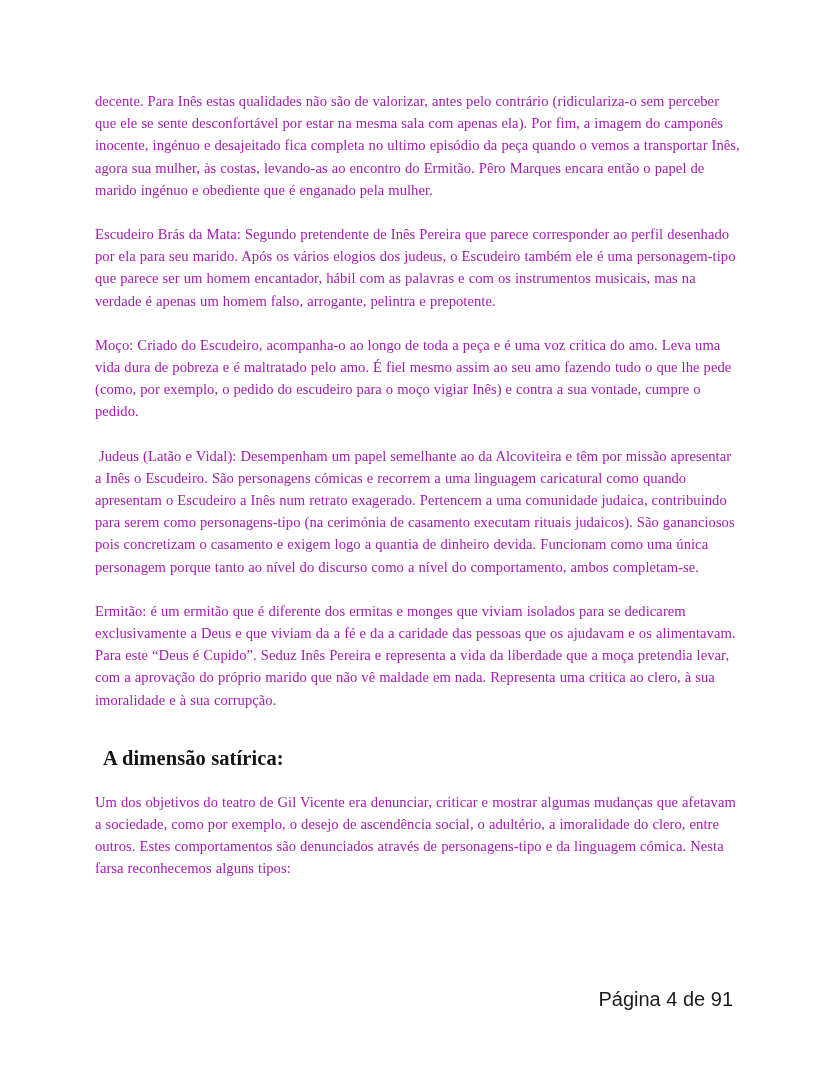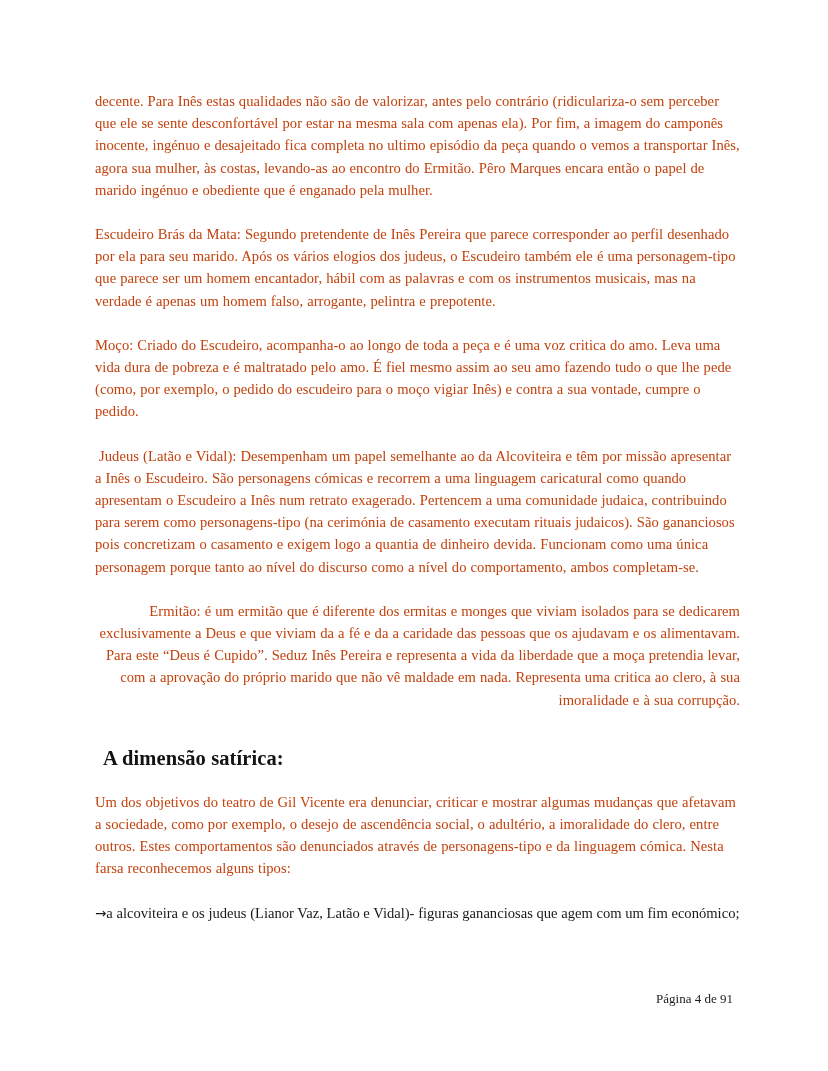--- a/index.html
+++ b/index.html
@@ -23,29 +23,28 @@
   .content {
     position: absolute;
     left: 95px;
     top: 90px;
     width: 645px;
   }
   .para {
     font-family: "Liberation Serif", "DejaVu Serif", serif;
     font-size: 14.6px;
     line-height: 22.2px;
-    color: #c2410c;
+    color: #a21caf;
     text-align: left;
     margin: 0 0 22px 0;
     letter-spacing: 0.05px;
     word-spacing: 0.3px;
     white-space: pre-wrap;
   }
   .para.tight {
-    text-align: right;
   }
   .section-heading {
     font-family: "Liberation Serif", "DejaVu Serif", serif;
     font-size: 20.5px;
     font-weight: bold;
     line-height: 26px;
     color: #131313;
     margin: 34px 0 20px 8px;
     letter-spacing: 0.1px;
   }
@@ -60,22 +59,22 @@
   .arrow-glyph {
     font-family: "DejaVu Sans", sans-serif;
     font-size: 13.5px;
   }
   .page-footer {
     position: absolute;
     left: 0;
     top: 988px;
     width: 733px;
     text-align: right;
-    font-family: Liberation Serif, serif;
-    font-size: 13px;
+    font-family: Liberation Sans, sans-serif;
+    font-size: 20px;
     line-height: 22px;
     color: #1c1c1c;
   }
 </style>
 </head>
 <body>
 
 <div class="page">
 
   <div class="content">
@@ -87,20 +86,19 @@
     <p class="para">Moço: Criado do Escudeiro, acompanha-o ao longo de toda a peça e é uma voz critica do amo. Leva uma vida dura de pobreza e é maltratado pelo amo. É fiel mesmo assim ao seu amo fazendo tudo o que lhe pede (como, por exemplo, o pedido do escudeiro para o moço vigiar Inês) e contra a sua vontade, cumpre o pedido.</p>
 
     <p class="para"> Judeus (Latão e Vidal): Desempenham um papel semelhante ao da Alcoviteira e têm por missão apresentar a Inês o Escudeiro. São personagens cómicas e recorrem a uma linguagem caricatural como quando apresentam o Escudeiro a Inês num retrato exagerado. Pertencem a uma comunidade judaica, contribuindo para serem como personagens-tipo (na cerimónia de casamento executam rituais judaicos). São gananciosos pois concretizam o casamento e exigem logo a quantia de dinheiro devida. Funcionam como uma única personagem porque tanto ao nível do discurso como a nível do comportamento, ambos completam-se.</p>
 
     <p class="para tight">Ermitão: é um ermitão que é diferente dos ermitas e monges que viviam isolados para se dedicarem exclusivamente a Deus e que viviam da a fé e da a caridade das pessoas que os ajudavam e os alimentavam. Para este “Deus é Cupido”. Seduz Inês Pereira e representa a vida da liberdade que a moça pretendia levar, com a aprovação do próprio marido que não vê maldade em nada. Representa uma critica ao clero, à sua imoralidade e à sua corrupção.</p>
 
     <h2 class="section-heading">A dimensão satírica:</h2>
 
     <p class="para">Um dos objetivos do teatro de Gil Vicente era denunciar, criticar e mostrar algumas mudanças que afetavam a sociedade, como por exemplo, o desejo de ascendência social, o adultério, a imoralidade do clero, entre outros. Estes comportamentos são denunciados através de personagens-tipo e da linguagem cómica. Nesta farsa reconhecemos alguns tipos:</p>
 
-    <p class="bullet-para"><span class="arrow-glyph">→</span><span>a alcoviteira e os judeus (Lianor Vaz, Latão e Vidal)- figuras gananciosas que agem com um fim económico;</span></p>
 
 
   </div>
 
   <div class="page-footer">Página 4 de 91</div>
 
 </div>
 
 </body></html>

